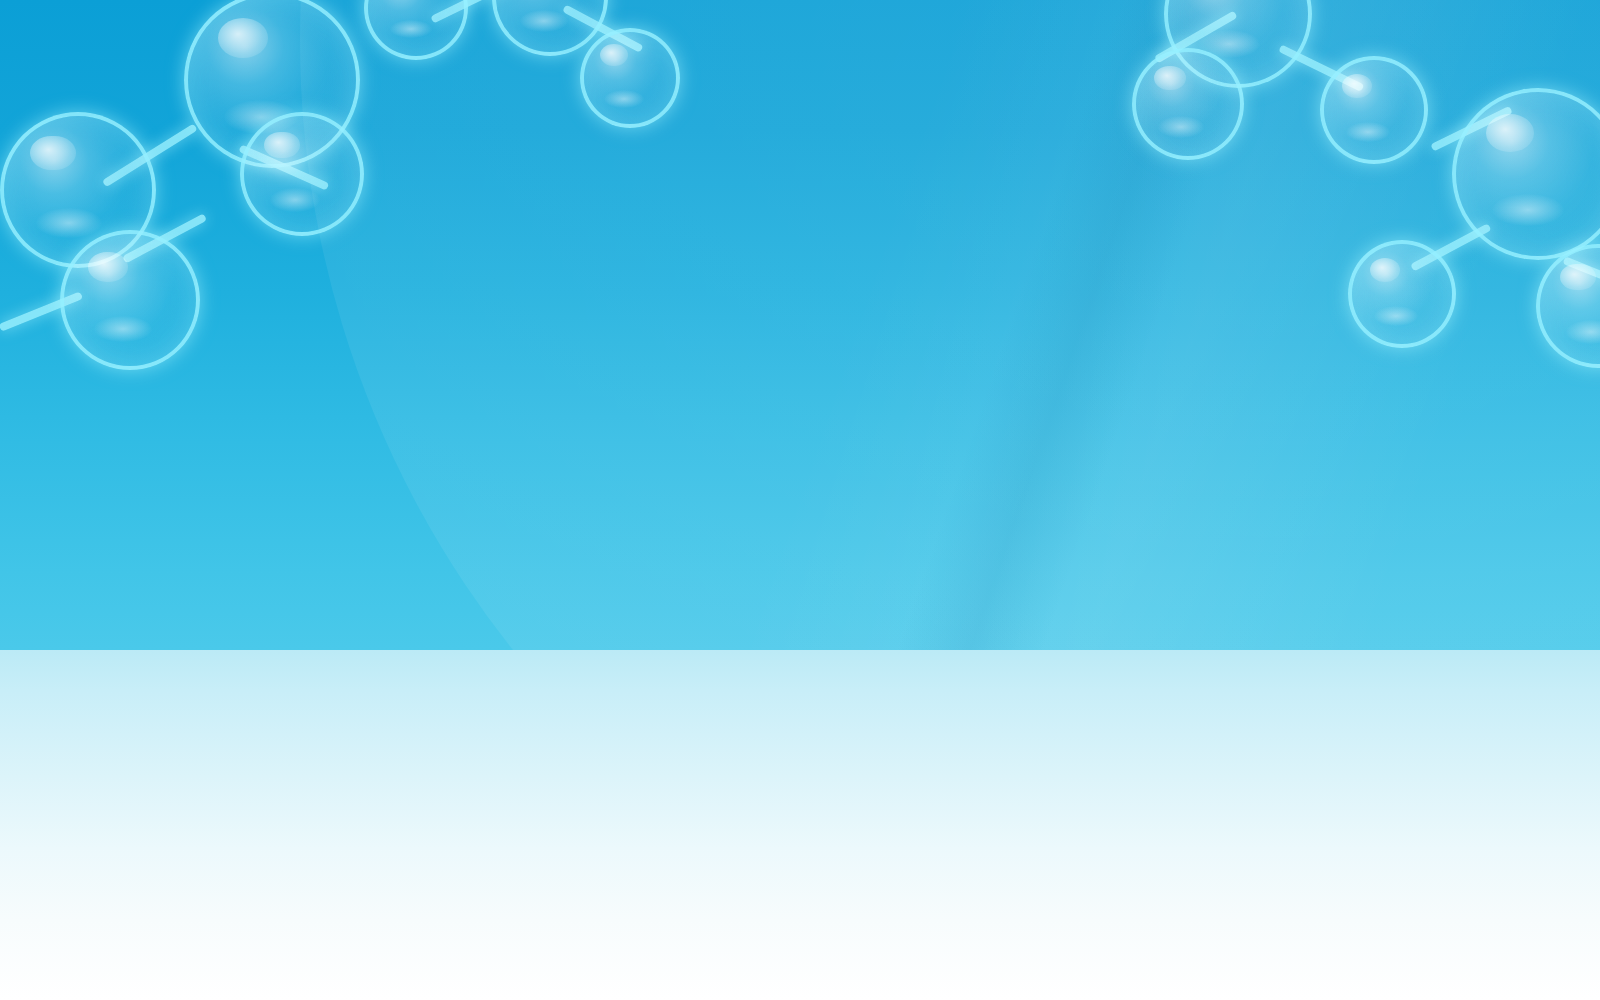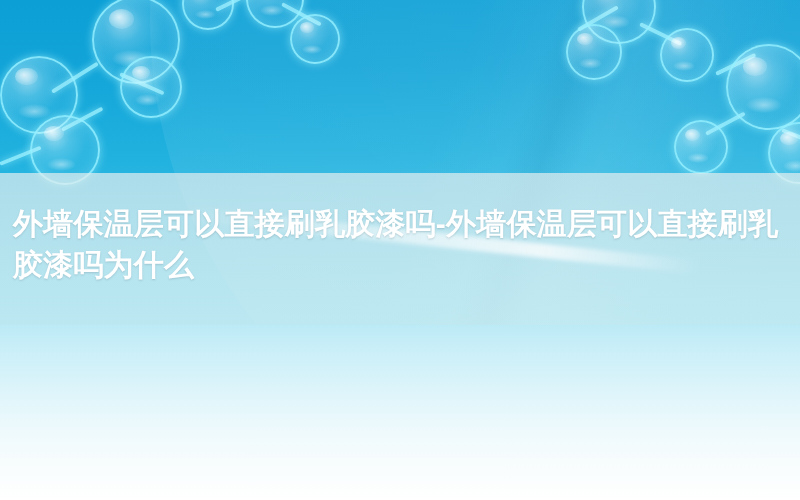--- a/index.html
+++ b/index.html
@@ -211,18 +211,14 @@
         <div class="bubble" style="left: 290px; top: 14px; width: 50px; height: 50px;"></div>
         <div class="bubble" style="left: 582px; top: -30px; width: 74px; height: 74px;"></div>
         <div class="bubble" style="left: 566px; top: 24px; width: 56px; height: 56px;"></div>
         <div class="bubble" style="left: 660px; top: 28px; width: 54px; height: 54px;"></div>
         <div class="bubble" style="left: 726px; top: 44px; width: 86px; height: 86px;"></div>
         <div class="bubble" style="left: 674px; top: 120px; width: 54px; height: 54px;"></div>
         <div class="bubble" style="left: 768px; top: 122px; width: 62px; height: 62px;"></div>
       </div>
   </div>
 
-  <div class="title-band">
-    <div class="band-streak"></div>
-    <h1 class="title-text">外墙保温层可以直接刷乳胶漆吗-外墙保温层可以直接刷乳胶漆吗为什么</h1>
-  </div>
 
 </div>
 
 </body></html>

